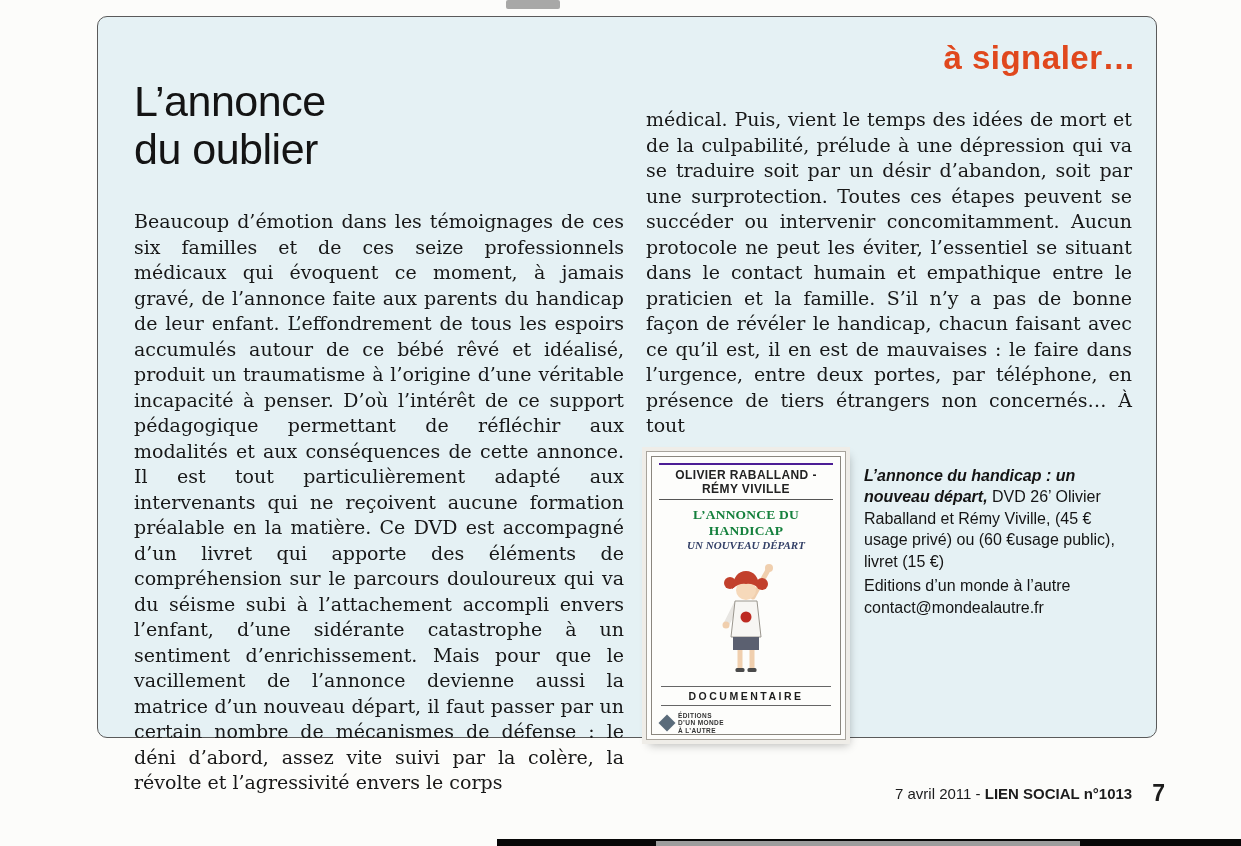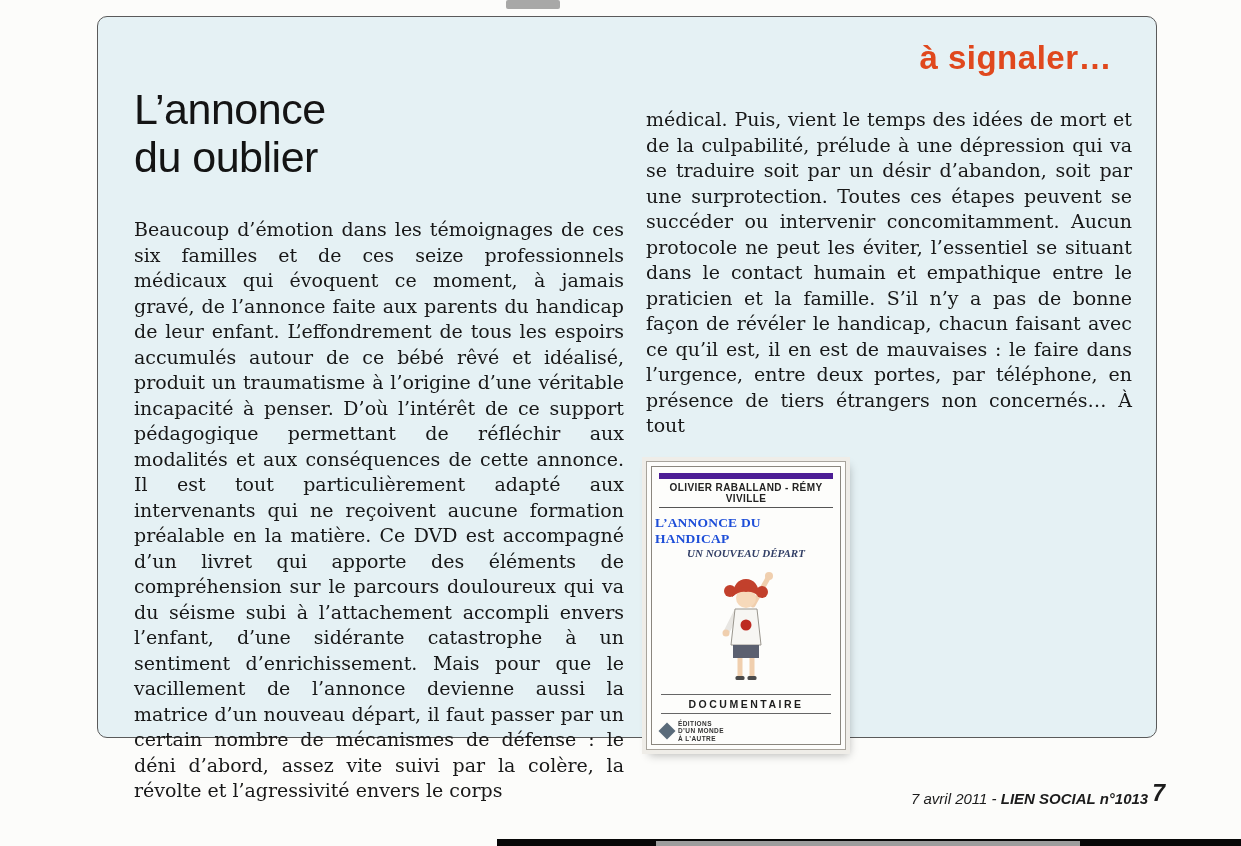--- a/index.html
+++ b/index.html
@@ -22,60 +22,60 @@
 
   
   .panel {
     position:absolute; left:97px; top:16px; width:1060px; height:722px;
     background:#e5f1f4;
     border:1px solid #5a5a5a;
     border-radius:10px;
   }
 
   .section-label {
-    position:absolute; top:22px; right:44px;
+    position:absolute; top:22px; right:20px;
     font-family:"Liberation Sans", sans-serif;
     font-weight:bold; font-size:33px; letter-spacing:.5px;
     color:#e0481d;
   }
 
-  .left-col { position:absolute; left:36px; top:68px; width:490px; }
+  .left-col { position:absolute; left:36px; top:60px; width:490px; }
   .article-title {
     font-family:"Liberation Sans", sans-serif;
     font-weight:400; font-size:43px; line-height:1.12;
     color:#141414; letter-spacing:-.5px;
   }
   .body-text {
     font-size:19px; line-height:25.5px; text-align:justify;
     color:#181818; hyphens:auto;
   }
   .left-col .body-text { margin-top:36px; }
 
   .right-col { position:absolute; left:548px; top:90px; width:486px; }
-  .right-col .first { margin-bottom:14px; }
+  .right-col .first { margin-bottom:4px; }
 
   
   .dvd-cover {
     float:left; width:200px; height:289px;
     margin:8px 18px 4px 0; padding:8px 8px 6px;
     background:#fdfdfb;
     border:1px solid #a8a49c;
     box-shadow:0 0 0 4px #efede8, 3px 5px 9px rgba(0,0,0,.28);
     position:relative;
   }
   .dvd-frame { position:absolute; inset:4px; border:1px solid #8a867e; pointer-events:none; }
   .cover-authors {
     font-family:"Liberation Sans", sans-serif; font-weight:bold;
-    font-size:10px; letter-spacing:.4px; text-align:center; color:#222;
-    border-top:6px solid #4c1d95; border-bottom:1px solid #555;
+    font-size:12px; letter-spacing:.4px; text-align:center; color:#222;
+    border-top:2px solid #4c1d95; border-bottom:1px solid #555;
     padding:3px 0; margin:3px 4px 7px;
   }
   .cover-title {
     font-family:"Liberation Serif", serif; font-weight:bold;
-    font-size:13.5px; text-align:left; color:#1d4ed8; letter-spacing:.2px;
+    font-size:13.5px; text-align:center; color:#15803d; letter-spacing:.2px;
   }
   .cover-subtitle {
     font-family:"Liberation Serif", serif; font-weight:bold; font-style:italic;
     font-size:11px; text-align:center; color:#323f66; margin-top:0;
   }
   .cover-art { height:122px; display:flex; justify-content:center; align-items:center; margin:5px 0 4px; }
   .cover-genre {
     font-family:"Liberation Sans", sans-serif; font-weight:bold;
     font-size:10.5px; letter-spacing:2.5px; text-align:center; color:#1d1d1d;
     border-top:1px solid #666; border-bottom:1px solid #666;
@@ -96,22 +96,22 @@
     font-family:"Liberation Sans", sans-serif;
     font-size:16px; line-height:21.5px; color:#141414;
     margin-top:26px;
   }
   .caption .lead { font-weight:bold; font-style:italic; }
   .caption .pub-line { margin-top:3px; }
 
   
   .footer {
     position:absolute; top:780px; right:76px;
-    display:flex; align-items:flex-end; gap:4px;
-    font-family:"Liberation Sans", sans-serif; color:#1c1c1c;font-style:italic;
+    display:flex; align-items:center; gap:20px;
+    font-family:"Liberation Sans", sans-serif; color:#1c1c1c;
   }
   .footer .meta { font-size:15px; }
   .footer .issue { font-weight:bold; }
   .footer .page-num { font-size:23px; font-weight:bold; }
 </style>
 </head>
 <body>
 
 <div class="smudge-top"></div>
 <div class="bleed bleed-1"></div>
@@ -172,20 +172,25 @@
       <div class="cover-genre">DOCUMENTAIRE</div>
       <div class="cover-publisher">
         <div class="pub-logo"></div>
         <div class="pub-text">ÉDITIONS
 D’UN MONDE
 À L’AUTRE</div>
       </div>
     </div>
 
 
+    <div class="caption">
+      <span class="lead">L’annonce du handicap : un nouveau départ,</span><span> DVD 26’ Olivier Raballand et Rémy Viville, (45 € usage privé) ou (60 €usage public), livret (15 €)</span>
+      <div class="pub-line">Editions d’un monde à l’autre</div>
+      <div>contact@mondealautre.fr</div>
+    </div>
   </div>
 
 </div>
 
 <div class="footer">
   <div class="meta">
     <span>7 avril 2011 - </span><span class="issue">LIEN SOCIAL n°1013</span>
   </div>
   <div class="page-num">7</div>
 </div>

